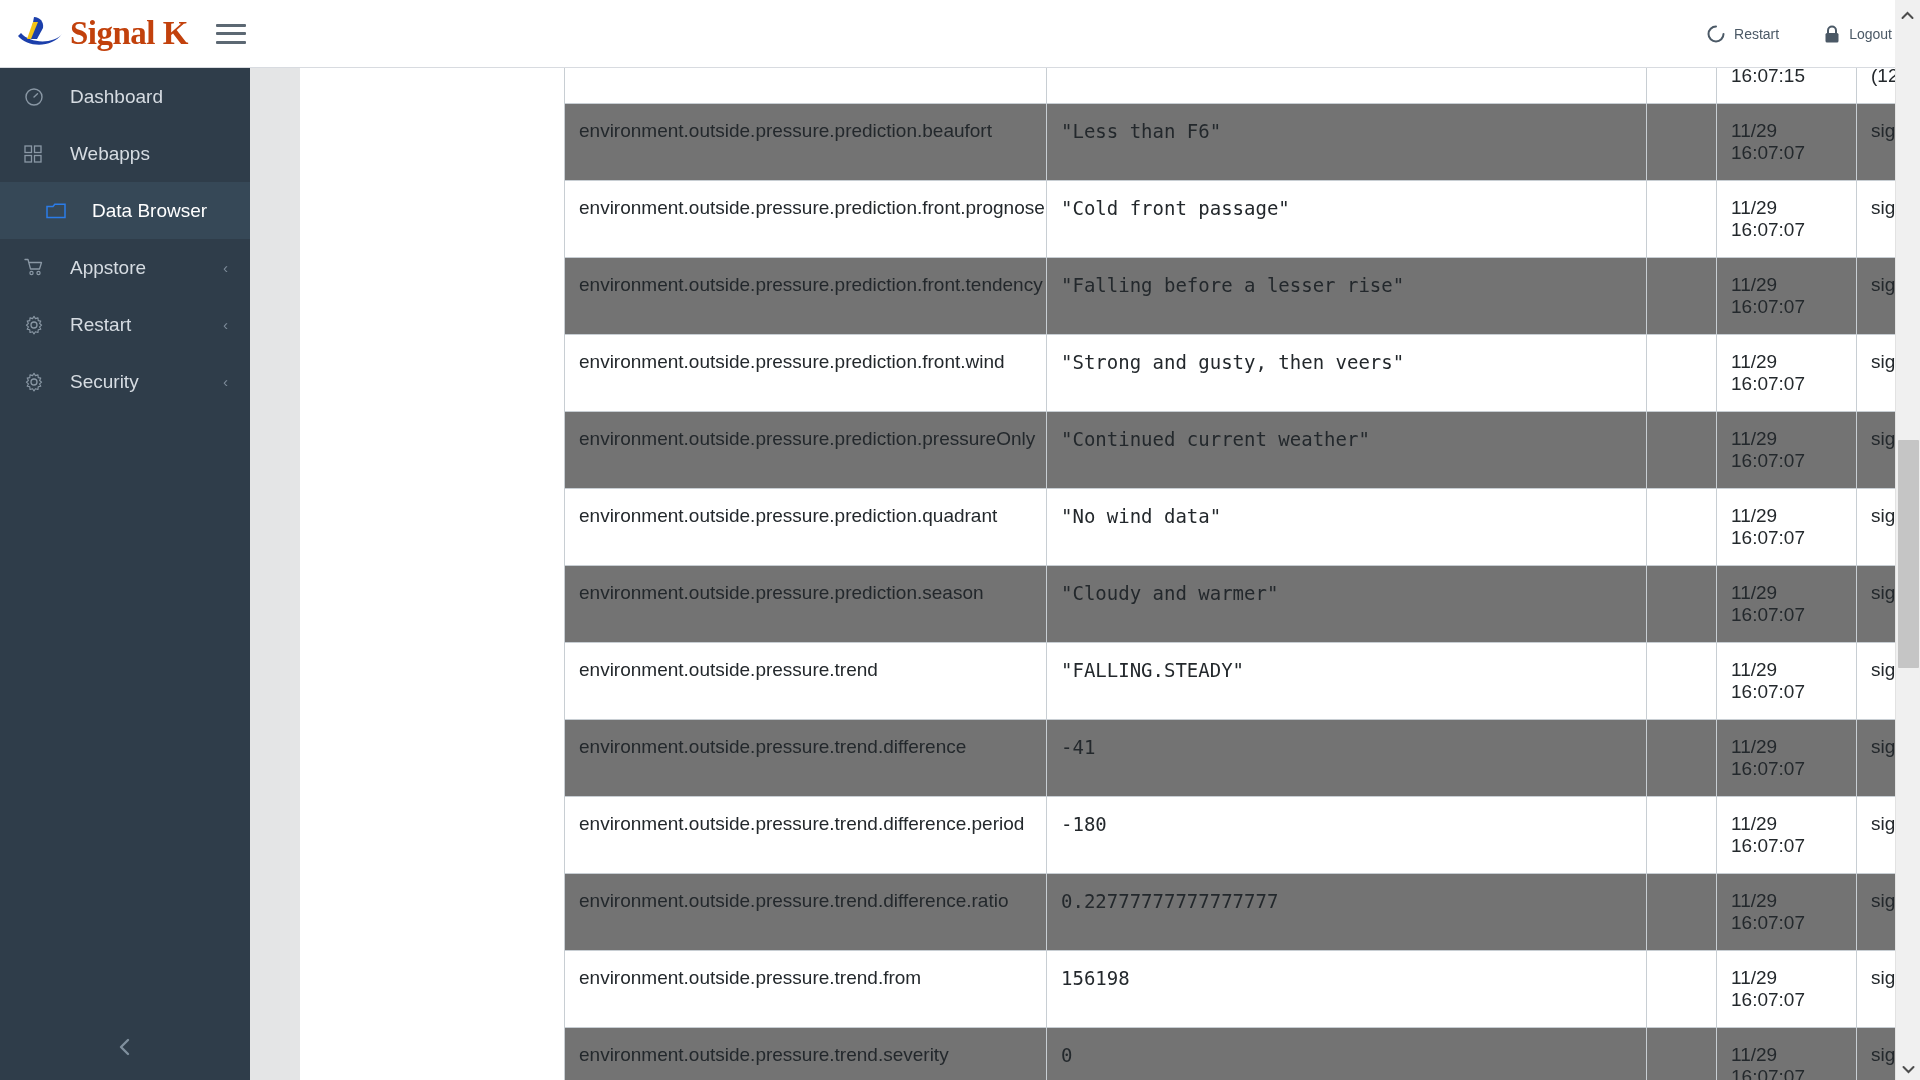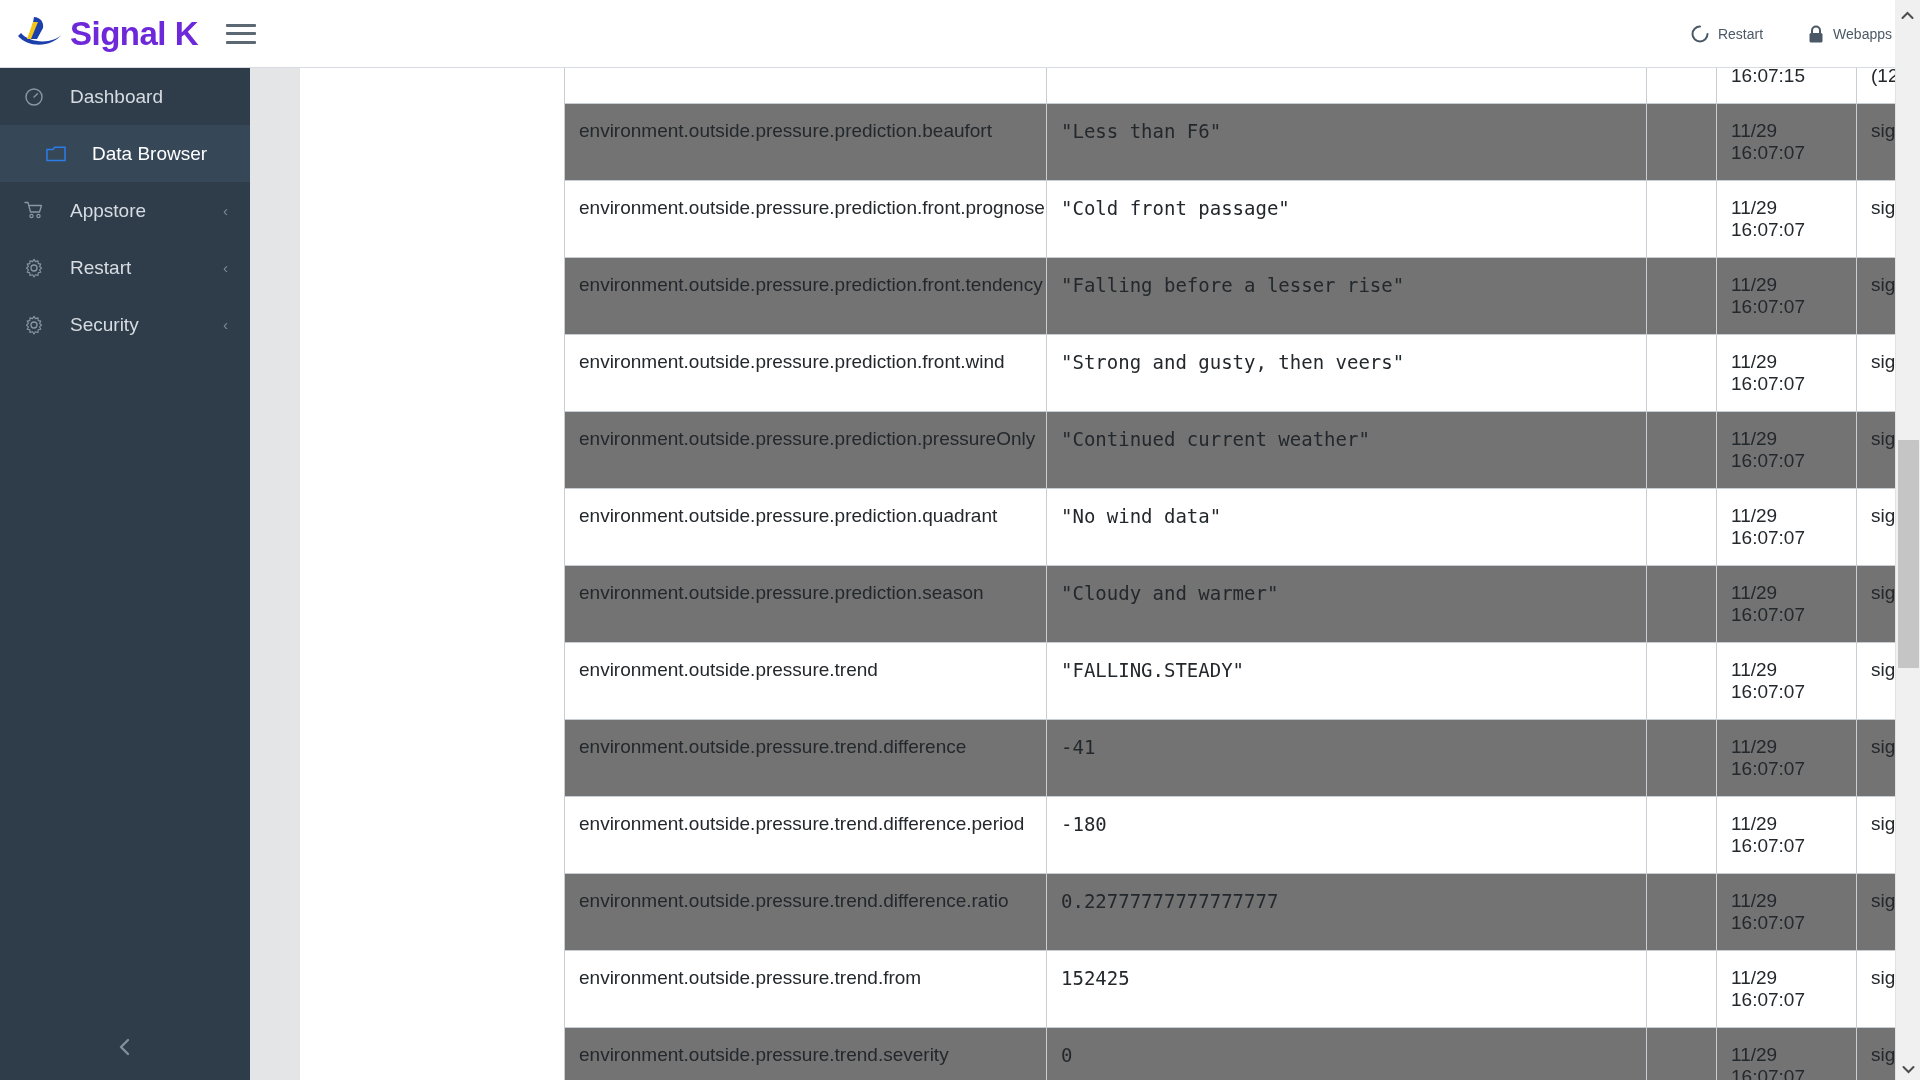--- a/index.html
+++ b/index.html
@@ -23,22 +23,22 @@
     z-index: 30;
   }
   .brand {
     display: flex; align-items: center;
     margin-left: 14px;
     height: 68px;
   }
   .brand-logo { width: 52px; height: 40px; margin-right: 4px; }
   .brand-text {
     font-size: 33px; font-weight: bold;
-    color: #6d28d9; letter-spacing: -0.5px;
-    font-family: Liberation Sans, sans-serif;
+    color: #c2410c; letter-spacing: -0.5px;
+    font-family: Liberation Serif, serif;
   }
   .hamburger {
     margin-left: 28px;
     width: 30px; height: 26px;
     display: flex; flex-direction: column; justify-content: space-between;
     cursor: pointer;
     padding: 3px 0;
   }
   .hamburger span {
     display: block; height: 3px; width: 30px;
@@ -206,39 +206,51 @@
         </span>
         <span>Restart</span>
       </div>
       <div class="hdr-btn">
         <span class="ic">
           <svg width="18" height="20" viewBox="0 0 18 20">
             <path d="M5 9 V6.5 A4 4 0 0 1 13 6.5 V9" stroke="#4b5966" stroke-width="2" fill="none"></path>
             <rect x="2.5" y="9" width="13" height="9.5" rx="1.5" fill="#4b5966"></rect>
           </svg>
         </span>
-        <span>Webapps</span>
+        <span>Logout</span>
       </div>
     </div>
   </div>
 
   <div class="sidebar">
     <div class="nav">
 
       <div class="nav-item">
         <span class="nv-icon">
           <svg width="20" height="20" viewBox="0 0 20 20">
             <circle cx="10" cy="10" r="8" stroke="currentColor" stroke-width="1.4" fill="none"></circle>
             <path d="M10 10 L13.5 6.8" stroke="currentColor" stroke-width="1.4" fill="none" stroke-linecap="round"></path>
           </svg>
         </span>
         <span class="nav-label">Dashboard</span>
         <span class="nav-caret"></span>
       </div>
 
+      <div class="nav-item">
+        <span class="nv-icon">
+          <svg width="18" height="18" viewBox="0 0 18 18">
+            <rect x="1" y="1" width="6.5" height="6.5" stroke="currentColor" stroke-width="1.3" fill="none"></rect>
+            <rect x="10.5" y="1" width="6.5" height="6.5" stroke="currentColor" stroke-width="1.3" fill="none"></rect>
+            <rect x="1" y="10.5" width="6.5" height="6.5" stroke="currentColor" stroke-width="1.3" fill="none"></rect>
+            <rect x="10.5" y="10.5" width="6.5" height="6.5" stroke="currentColor" stroke-width="1.3" fill="none"></rect>
+          </svg>
+        </span>
+        <span class="nav-label">Webapps</span>
+        <span class="nav-caret"></span>
+      </div>
 
       <div class="nav-item active">
         <span class="nv-icon">
           <svg width="20" height="17" viewBox="0 0 20 17">
             <path d="M1 4.5 H7 L8.8 2.2 H19 V15.5 H1 Z" stroke="currentColor" stroke-width="1.5" fill="none"></path>
           </svg>
         </span>
         <span class="nav-label">Data Browser</span>
         <span class="nav-caret"></span>
       </div>
@@ -372,21 +384,21 @@
             </tr>
             <tr class="row-even">
               <td class="c-path">environment.outside.pressure.trend.difference.ratio</td>
               <td class="c-value">0.22777777777777777</td>
               <td class="c-units"></td>
               <td class="c-ts">11/29 16:07:07</td>
               <td class="c-source">signalk-barometer-trend</td>
             </tr>
             <tr class="row-odd">
               <td class="c-path">environment.outside.pressure.trend.from</td>
-              <td class="c-value">152425</td>
+              <td class="c-value">156198</td>
               <td class="c-units"></td>
               <td class="c-ts">11/29 16:07:07</td>
               <td class="c-source">signalk-barometer-trend</td>
             </tr>
             <tr class="row-even">
               <td class="c-path">environment.outside.pressure.trend.severity</td>
               <td class="c-value">0</td>
               <td class="c-units"></td>
               <td class="c-ts">11/29 16:07:07</td>
               <td class="c-source">signalk-barometer-trend</td>

